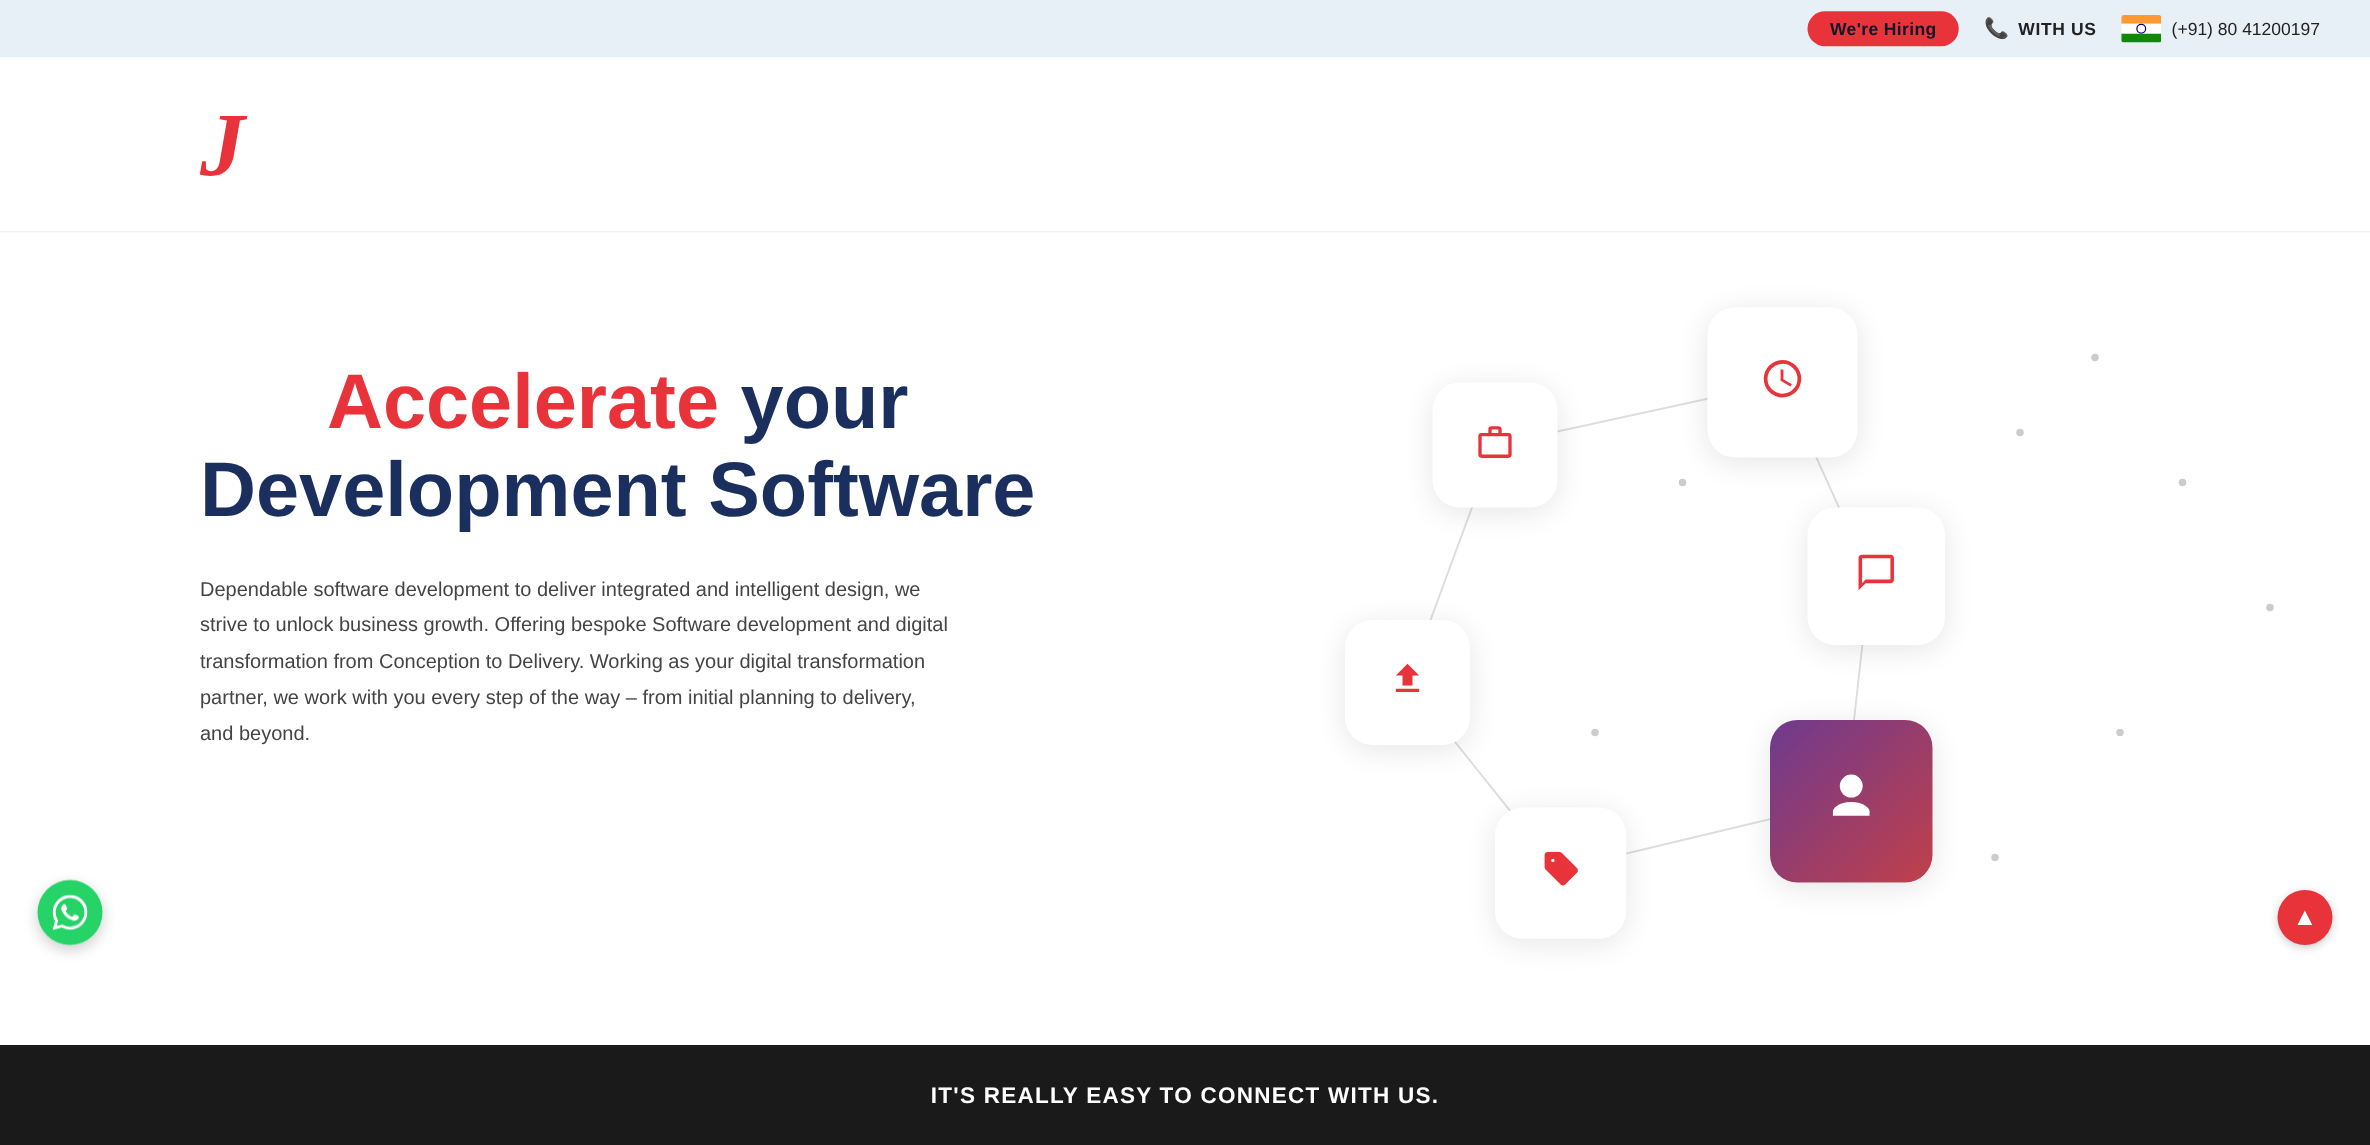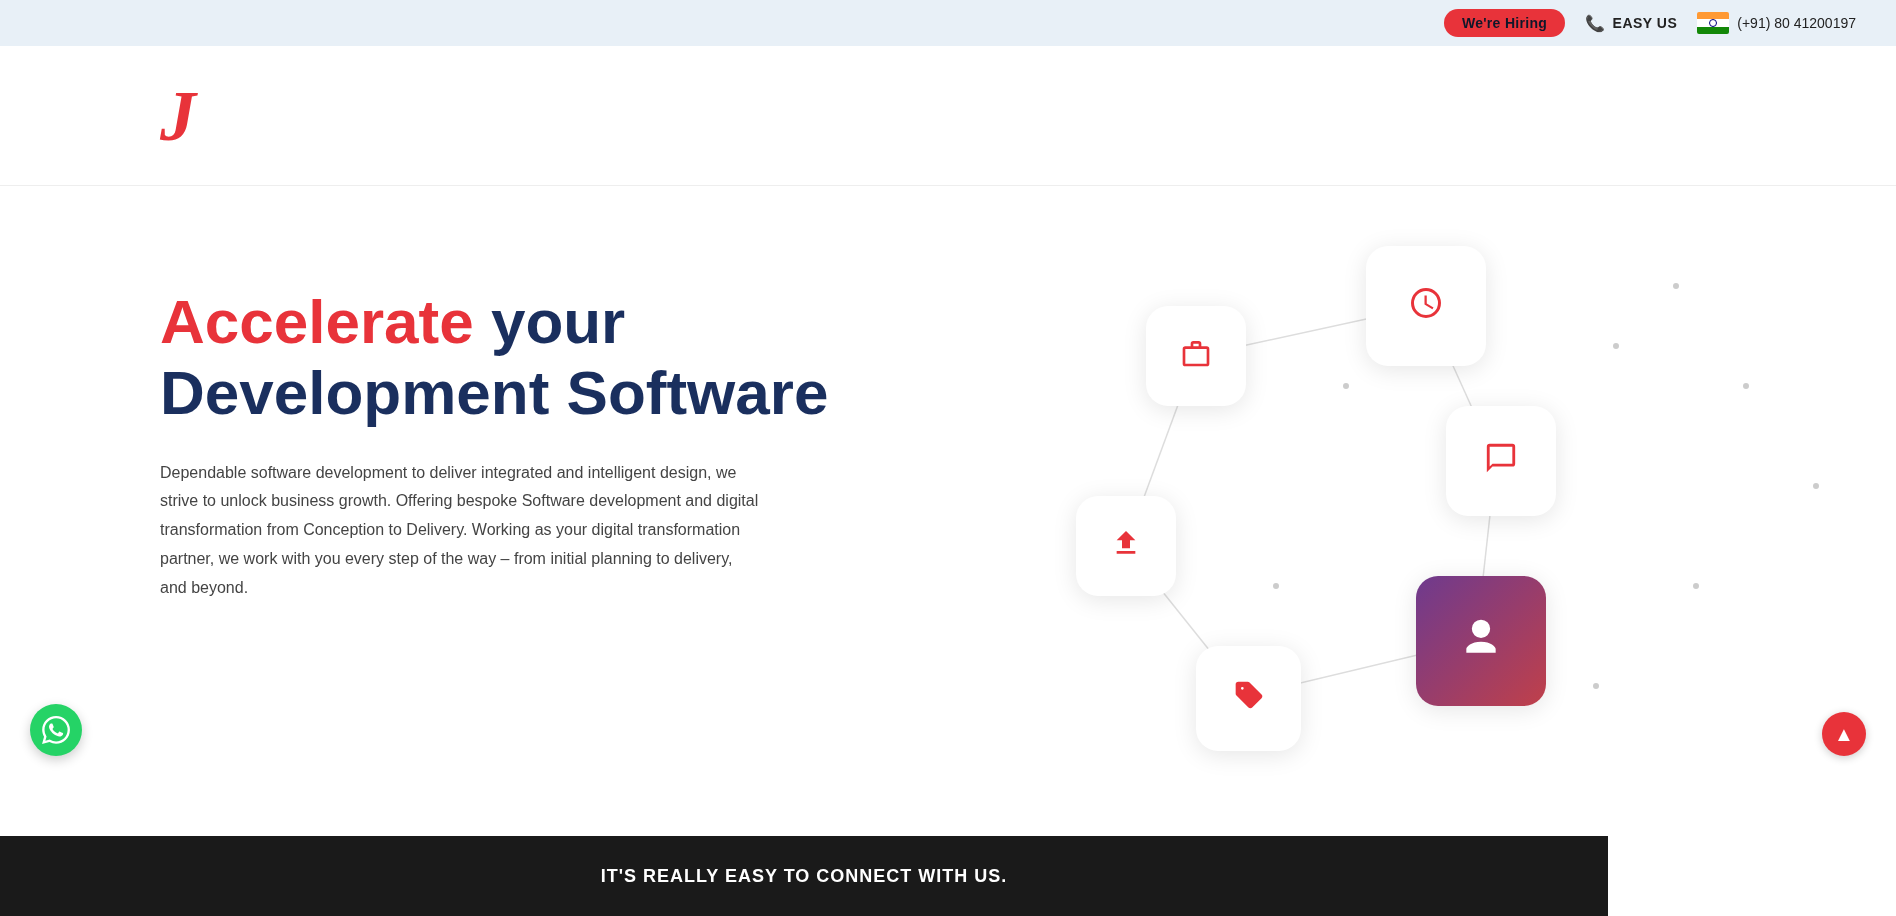--- a/index.html
+++ b/index.html
@@ -129,20 +129,21 @@
     .hero-content {
       max-width: 780px;
       z-index: 2;
       padding-top: 40px;
     }
     .hero-title {
       font-size: 62px;
       font-weight: 900;
       line-height: 1.15;
       margin-bottom: 30px;
+      text-align: center;
     }
     .hero-title .accent { color: #e8333a; }
     .hero-title .dark { color: #1a2f5e; }
     .hero-desc {
       font-size: 16px;
       color: #444;
       line-height: 1.8;
       max-width: 600px;
     }
 
@@ -232,21 +233,21 @@
     
     .cta-bar {
       background: #1a1a1a;
       height: 80px;
       display: flex;
       align-items: center;
       justify-content: center;
       gap: 40px;
       position: fixed;
       bottom: 0;
-      width: 1608px;
+      width: 1896px;
       z-index: 50;
     }
     .cta-text {
       color: #fff;
       font-size: 18px;
       font-weight: 700;
       letter-spacing: 1px;
       text-transform: uppercase;
     }
     .cta-btn {
@@ -262,21 +263,21 @@
       cursor: pointer;
     }
   </style>
 </head>
 <body>
 
 <div class="top-bar">
   <button class="hiring-btn">We're Hiring</button>
   <div class="call-us">
     <span class="call-icon">📞</span>
-    <span>EASY US</span>
+    <span>WITH US</span>
   </div>
   <div class="flag-phone">
     <div class="india-flag">
       <div class="flag-orange"></div>
       <div class="flag-white">
         <div class="ashoka"></div>
       </div>
       <div class="flag-green"></div>
     </div>
     <span>(+91) 80 41200197</span>

